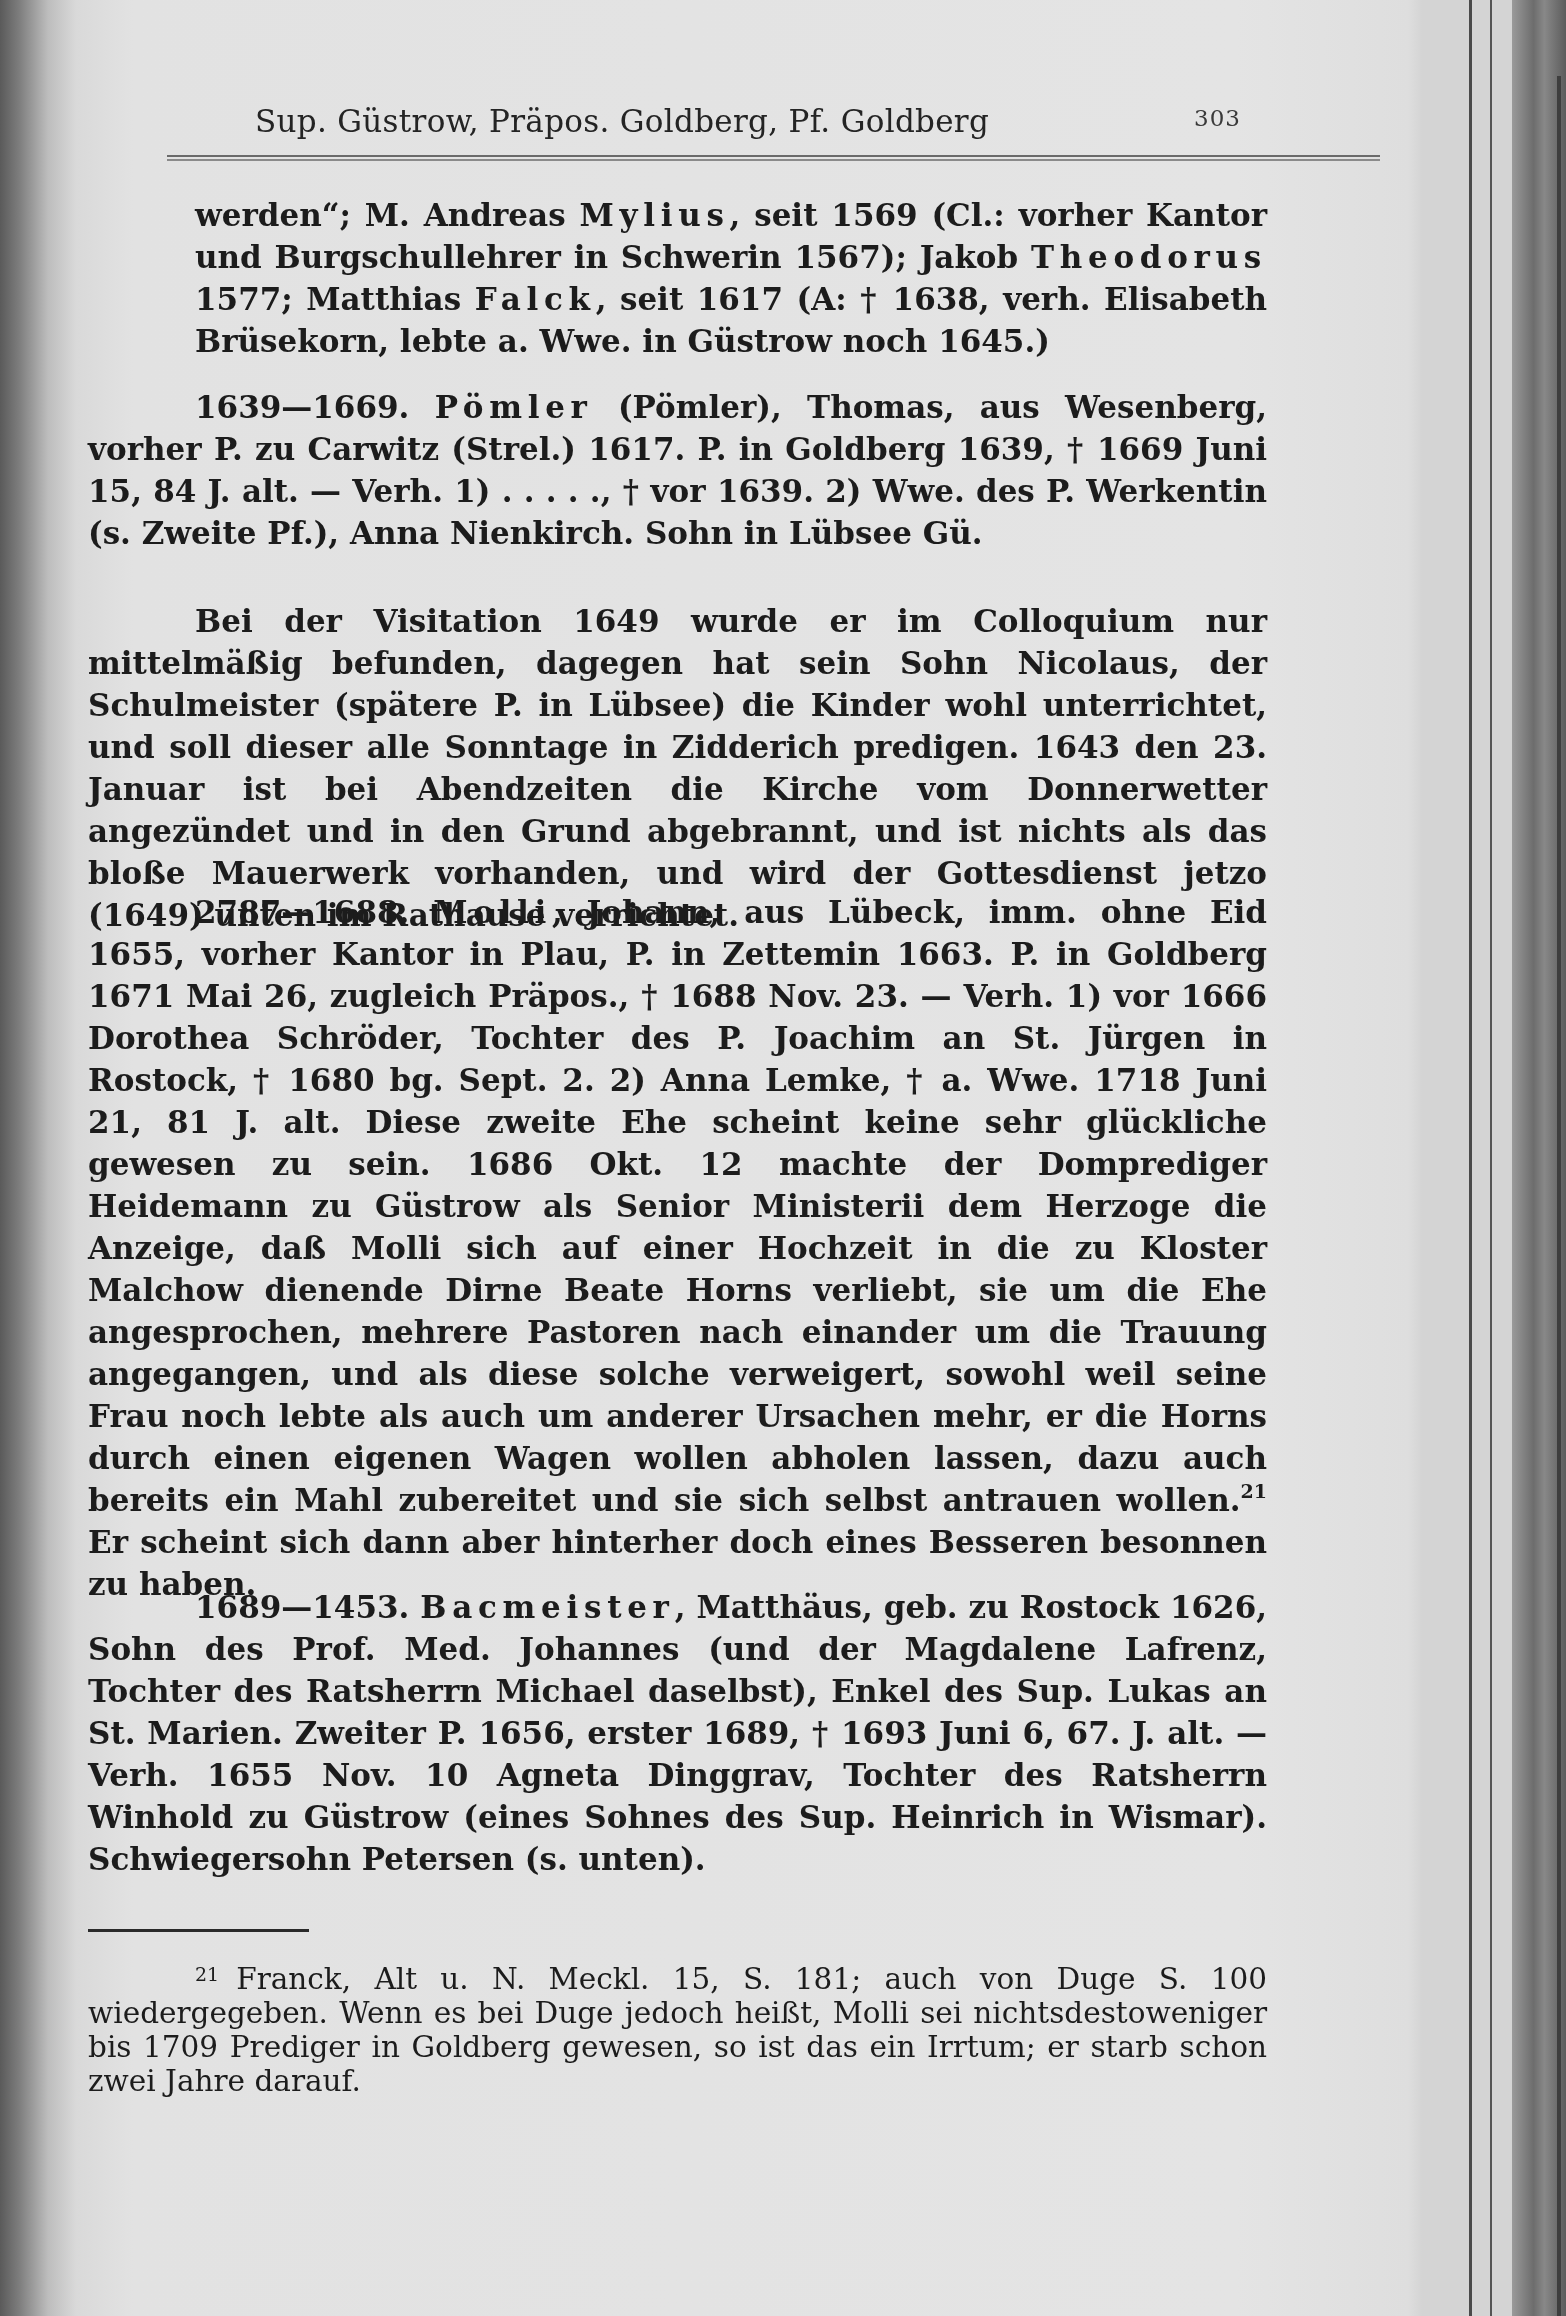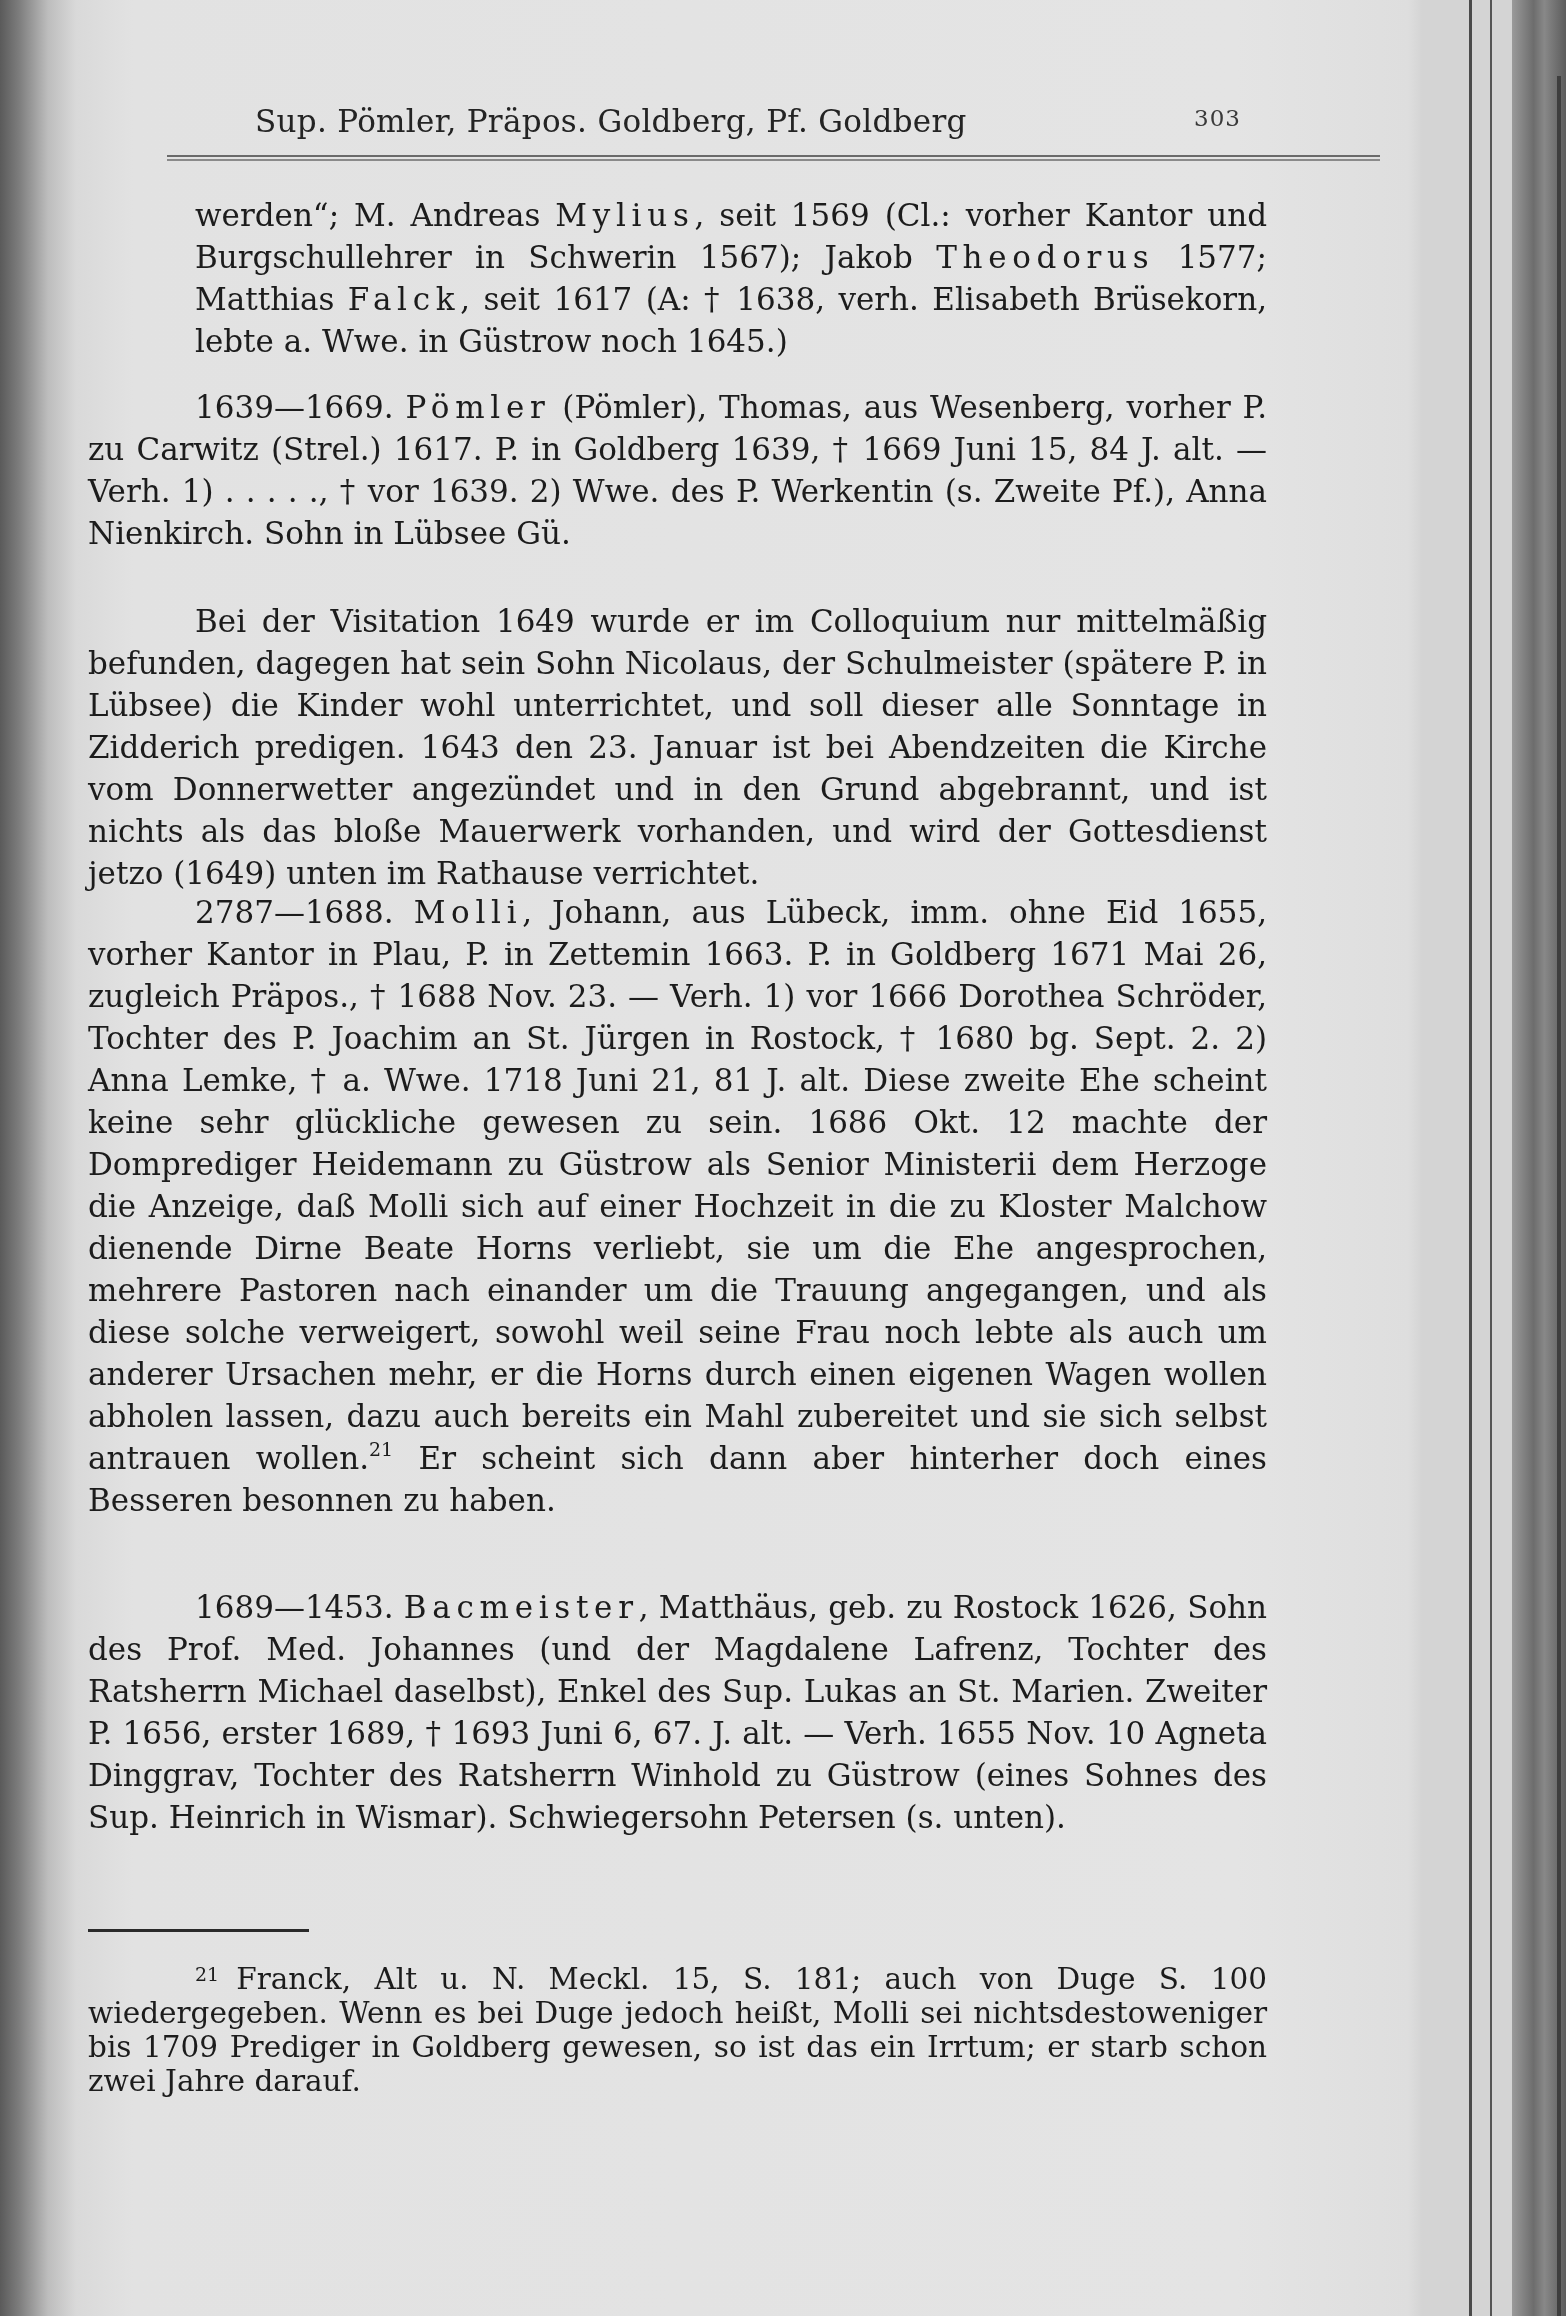--- a/index.html
+++ b/index.html
@@ -38,21 +38,21 @@
     content: ""; position: absolute; left: 81px; right: 0; height: 1.9px; background: #6a6a6a;
   }
   .rule::before { top: 0; }
   .rule::after { top: 3.8px; background: #8a8a8a; }
 
   .text {
     position: absolute; left: 88px; width: 1179px;
     font-size: 31px; line-height: 42px; text-align: justify;
     color: #1c1c1c;
   }
-  .text p { margin: 0; text-indent: 107px; }
+  .text p { margin: 0; text-indent: 107px; font-weight: bold; }
   .text p.indent-block { padding-left: 107px; text-indent: 0; }
   .spaced { letter-spacing: 5.7px; }
   sup { font-size: 19px; vertical-align: 13.3px; line-height: 0; }
 
   .fn-rule { position: absolute; left: 88px; top: 1929px; width: 221px; height: 2.9px; background: #2a2a2a; }
   .footnote {
     position: absolute; left: 88px; top: 1957px; width: 1179px;
     font-size: 29.5px; line-height: 34px; text-align: justify; color: #1c1c1c;
   }
   .footnote p { margin: 0; text-indent: 107px; }
@@ -60,21 +60,21 @@
 </style>
 </head>
 <body>
 
 <div class="page">
   <div class="edge-line edge1"></div>
   <div class="edge-line edge2"></div>
   <div class="spine"></div>
   <div class="spine-line"></div>
 
-  <div class="header">Sup. Pömler, Präpos. Goldberg, Pf. Goldberg</div>
+  <div class="header">Sup. Güstrow, Präpos. Goldberg, Pf. Goldberg</div>
   <div class="pageno">303</div>
   <div class="rule"></div>
 
   <div class="text" style="top:194px;">
     <p class="indent-block">
       <span>werden“; M. Andreas </span><span class="spaced">Mylius</span><span>, seit 1569 (Cl.: vorher Kantor und Burgschullehrer in Schwerin 1567); Jakob </span><span class="spaced">Theodorus</span><span> 1577; Matthias </span><span class="spaced">Falck</span><span>, seit 1617 (A: † 1638, verh. Elisabeth Brüsekorn, lebte a. Wwe. in Güstrow noch 1645.)</span>
     </p>
   </div>
 
   <div class="text" style="top:386px;">

